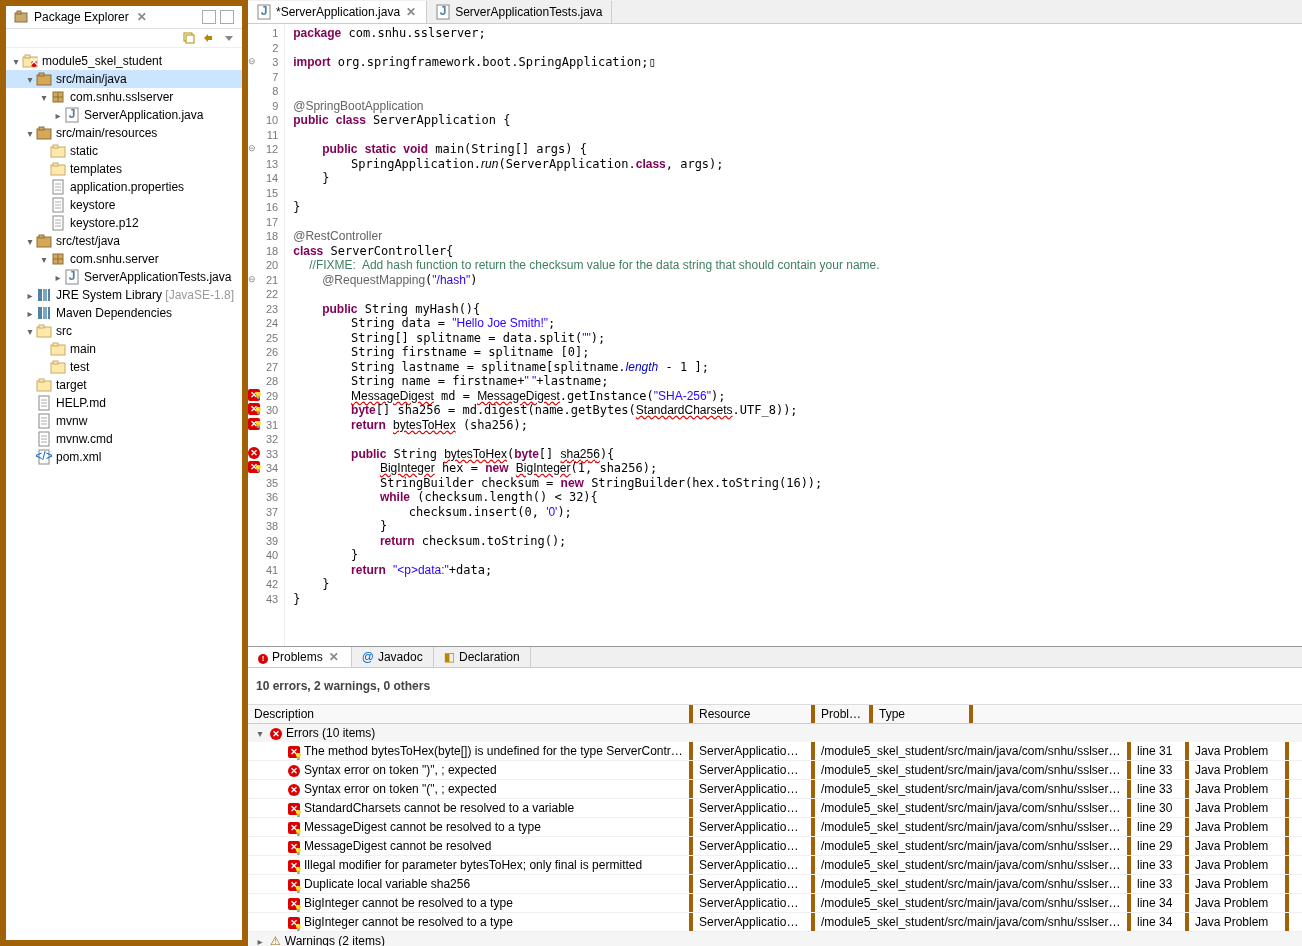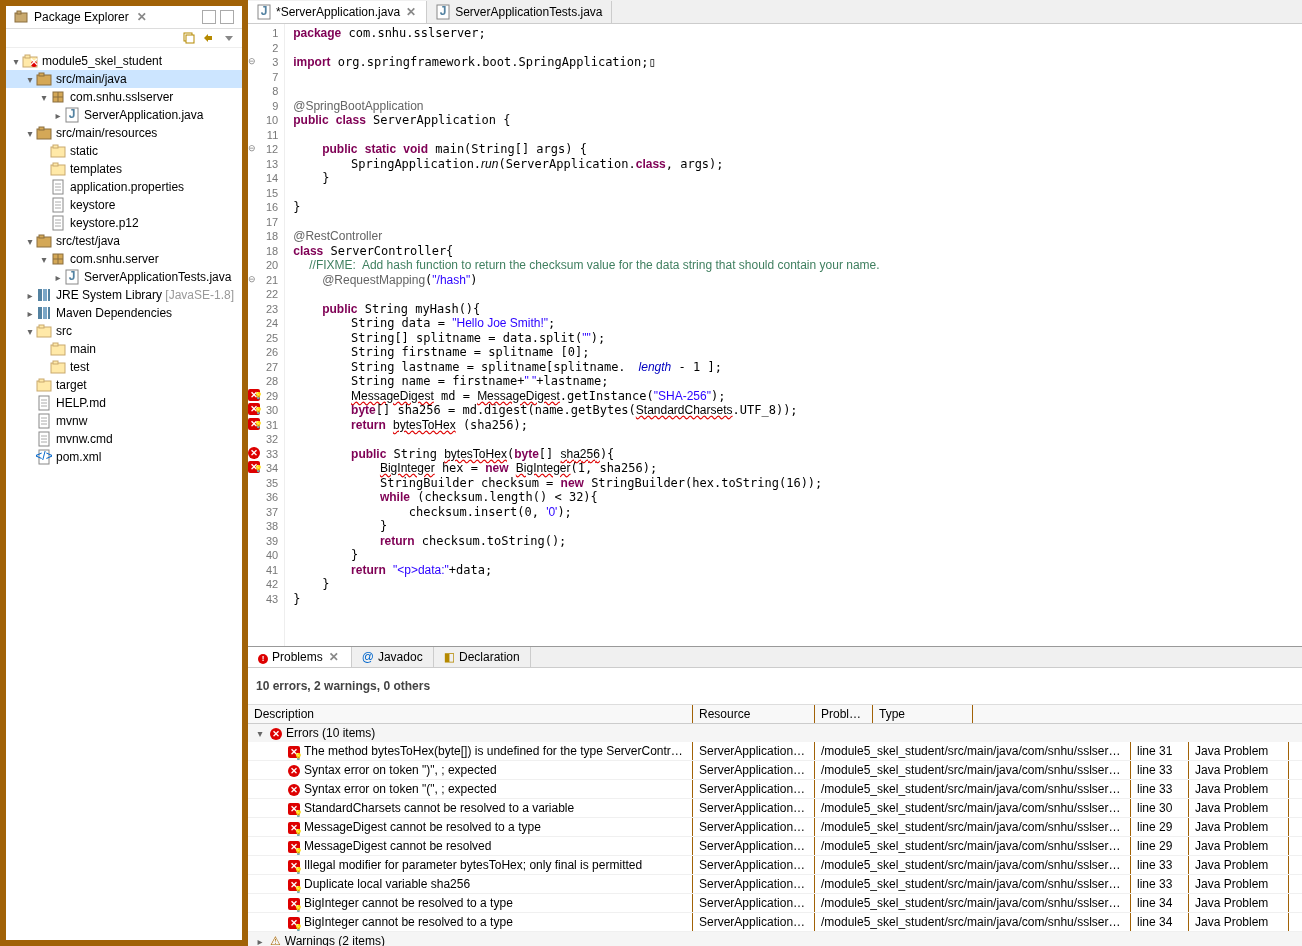--- a/index.html
+++ b/index.html
@@ -25,30 +25,30 @@
 .gutter { background: #fff; border-right: 1px solid #eee; text-align: right; padding: 2px 6px 2px 4px; color: #787878; user-select: none; }
 .marker-strip { width: 14px; background: #fff; }
 .code-lines { flex: 1; padding: 2px 8px; white-space: pre; overflow: auto; }
 .code-line { height: 14.5px; line-height: 14.5px; font-family: Consolas, monospace; font-size: 12px; }
 .ln { height: 14.5px; line-height: 14.5px; font-size: 11px; }
 .kw { color: #7f0055; font-weight: bold; }
 .str { color: #2a00ff; }
 .com { color: #3f7f5f; margin-left: 16px; }
 .ann { color: #646464; }
 .err { text-decoration: underline wavy #d00; }
-.field { color: #0000c0; font-style: italic; margin-left: 13px; }
+.field { color: #0000c0; font-style: italic; }
 .static-call { font-style: italic; }
 .problems-panel { height: 300px; border-top: 1px solid #999; background: #fff; display: flex; flex-direction: column; }
 .problems-tabs { display: flex; background: #f0f0f0; border-bottom: 1px solid #ccc; }
 .ptab { padding: 3px 10px; display: flex; align-items: center; gap: 4px; cursor: pointer; border-right: 1px solid #ccc; }
 .ptab.active { background: #fff; }
 .summary { padding: 11px 8px; color: #444; border-bottom: 1px solid #ddd; font-weight: bold; }
 .problems-table { flex: 1; overflow: auto; }
 .phead { display: flex; background: #f8f8f8; border-bottom: 1px solid #ccc; position: sticky; top: 0; }
-.phead div, .prow div { padding: 2px 6px; border-right: 1px solid #a16207; overflow: hidden; text-overflow: ellipsis; white-space: nowrap; }
+.phead div, .prow div { padding: 2px 6px; border-right: 4px solid #a16207; overflow: hidden; text-overflow: ellipsis; white-space: nowrap; }
 .col-desc { width: 445px; } .col-res { width: 122px; } .col-path { width: 316px; } .col-loc { width: 58px; } .col-type { width: 100px; }
 .prow { display: flex; border-bottom: 1px solid #f0f0f0; }
 .group-row { display: flex; align-items: center; padding: 2px 6px; background: #f5f5f5; cursor: pointer; }
 .icon-err { color: #fff; background: #d00; border-radius: 50%; width: 12px; height: 12px; display: inline-flex; align-items: center; justify-content: center; font-size: 9px; font-weight: bold; }
 .icon-err-lb { color: #fff; background: #d00; width: 12px; height: 12px; display: inline-flex; align-items: center; justify-content: center; font-size: 9px; font-weight: bold; border-radius: 2px; position: relative; }
 .icon-err-lb::after { content: "💡"; position: absolute; right: -3px; bottom: -3px; font-size: 7px; }
 .icon-warn { color: #aa6600; font-size: 12px; }
 .min-max { margin-left: auto; display: flex; gap: 4px; }
 .min-max span { width: 14px; height: 14px; border: 1px solid #aaa; display: inline-block; cursor: pointer; }
 svg { display: block; }

